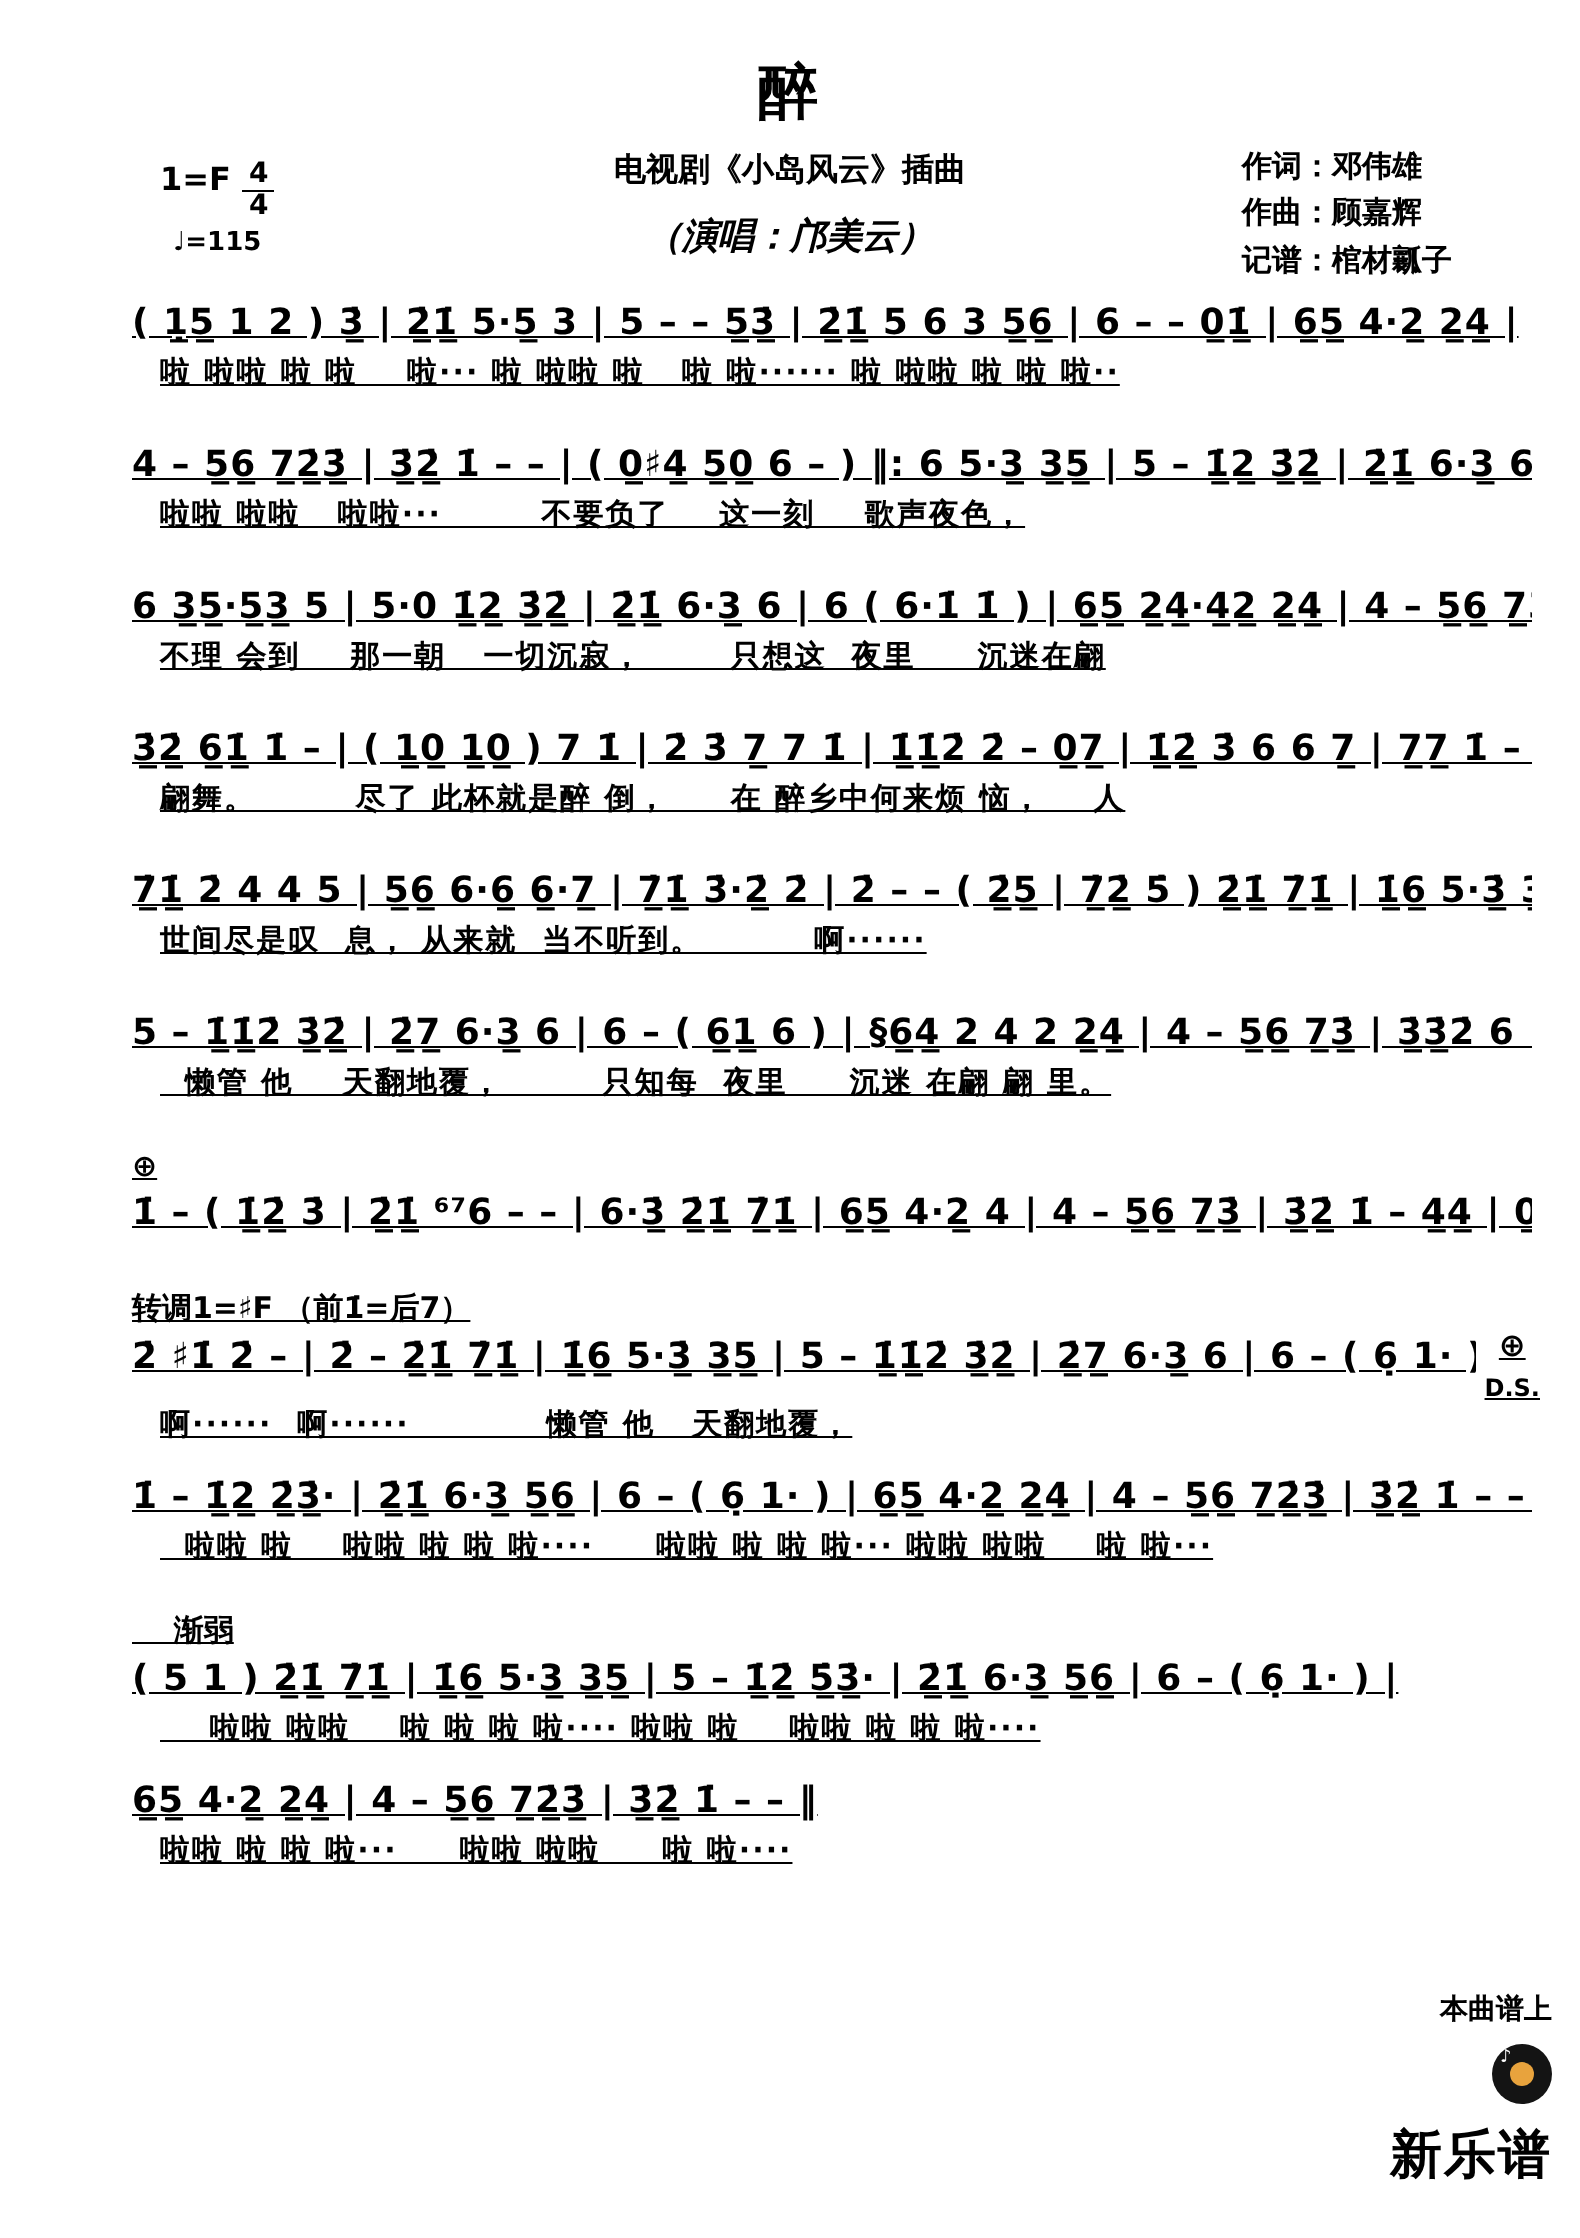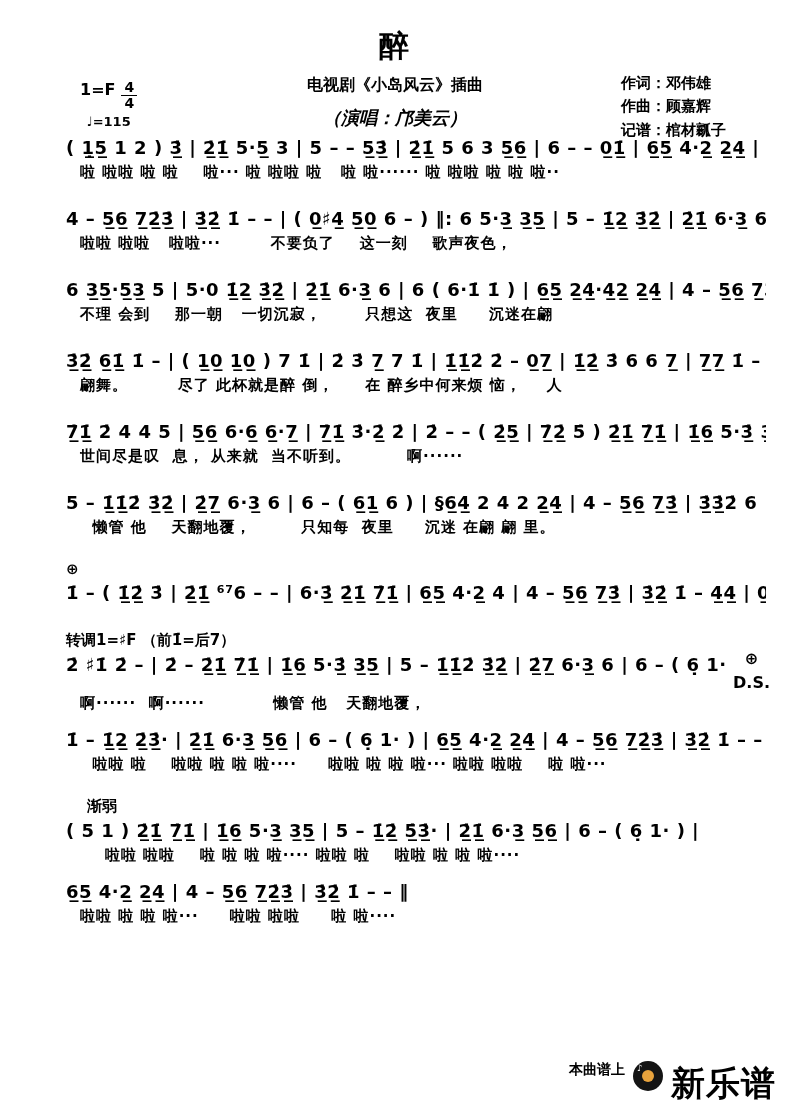--- a/index.html
+++ b/index.html
@@ -15,43 +15,43 @@
   .credits { position:absolute; top:72px; right:64px; text-align:left;
              font-size:15px; font-weight:bold; line-height:1.55; }
   .keysig { position:absolute; top:80px; left:80px; font-size:16px; font-weight:bold; }
   .keyrow { display:flex; align-items:flex-start; gap:6px; }
   .frac { display:inline-flex; flex-direction:column; align-items:center;
           font-size:14px; line-height:1.05; }
   .frac .num { border-bottom:1.5px solid #000; padding:0 3px; }
   .tempo { margin-top:4px; font-size:13px; }
 
   
-  .score { position:relative; margin-top:4px; padding:0 20px 0 66px; }
+  .score { position:relative; margin-top:18px; padding:0 20px 0 66px;text-decoration:underline; }
   .system { position:relative; margin-bottom:13px; min-height:58px; }
   .annotation { font-size:15px; font-weight:bold; white-space:pre; margin-bottom:1px; }
   .notation-row { display:flex; align-items:flex-start; }
   .notation { font-size:18px; font-weight:bold; white-space:pre; letter-spacing:0.5px;
               line-height:1.5; flex:1 1 auto; overflow:hidden; }
   .end-marks { flex:0 0 auto; text-align:center; margin-left:4px; font-weight:bold; }
   .end-top { font-size:16px; line-height:1; }
-  .end-bottom { font-size:16px; margin-top:6px; }
+  .end-bottom { font-size:12px; margin-top:6px; }
   .lyrics { font-size:15px; font-weight:bold; white-space:pre; margin-top:2px;
             padding-left:14px; letter-spacing:1px; overflow:hidden; }
 
   
-  .footer { position:absolute; right:14px; bottom:12px; display:flex;
-            align-items:flex-start; gap:8px; }
+  .footer { position:absolute; right:14px; bottom:24px; display:flex;
+            align-items:flex-end; gap:8px;flex-direction:column; }
   .footer-prefix { font-size:14px; font-weight:bold; }
   .vinyl { position:relative; width:30px; height:30px; border-radius:50%;
            background:#141414; flex:0 0 auto; }
   .vinyl::before { content:""; position:absolute; inset:9px; border-radius:50%;
                    background:#e8a33d; }
   .vinyl .note-glyph { position:absolute; left:4px; top:3px; color:#fff;
                        font-size:9px; line-height:1; }
-  .brand { font-size:34px; font-weight:bold; letter-spacing:1px; }
+  .brand { font-size:26px; font-weight:bold; letter-spacing:1px; }
 </style>
 </head>
 <body>
 
 <div class="page">
 
   <div class="header">
     <div class="title">醉</div>
     <div class="subtitle">电视剧《小岛风云》插曲</div>
     <div class="performer">（演唱：邝美云）</div>

